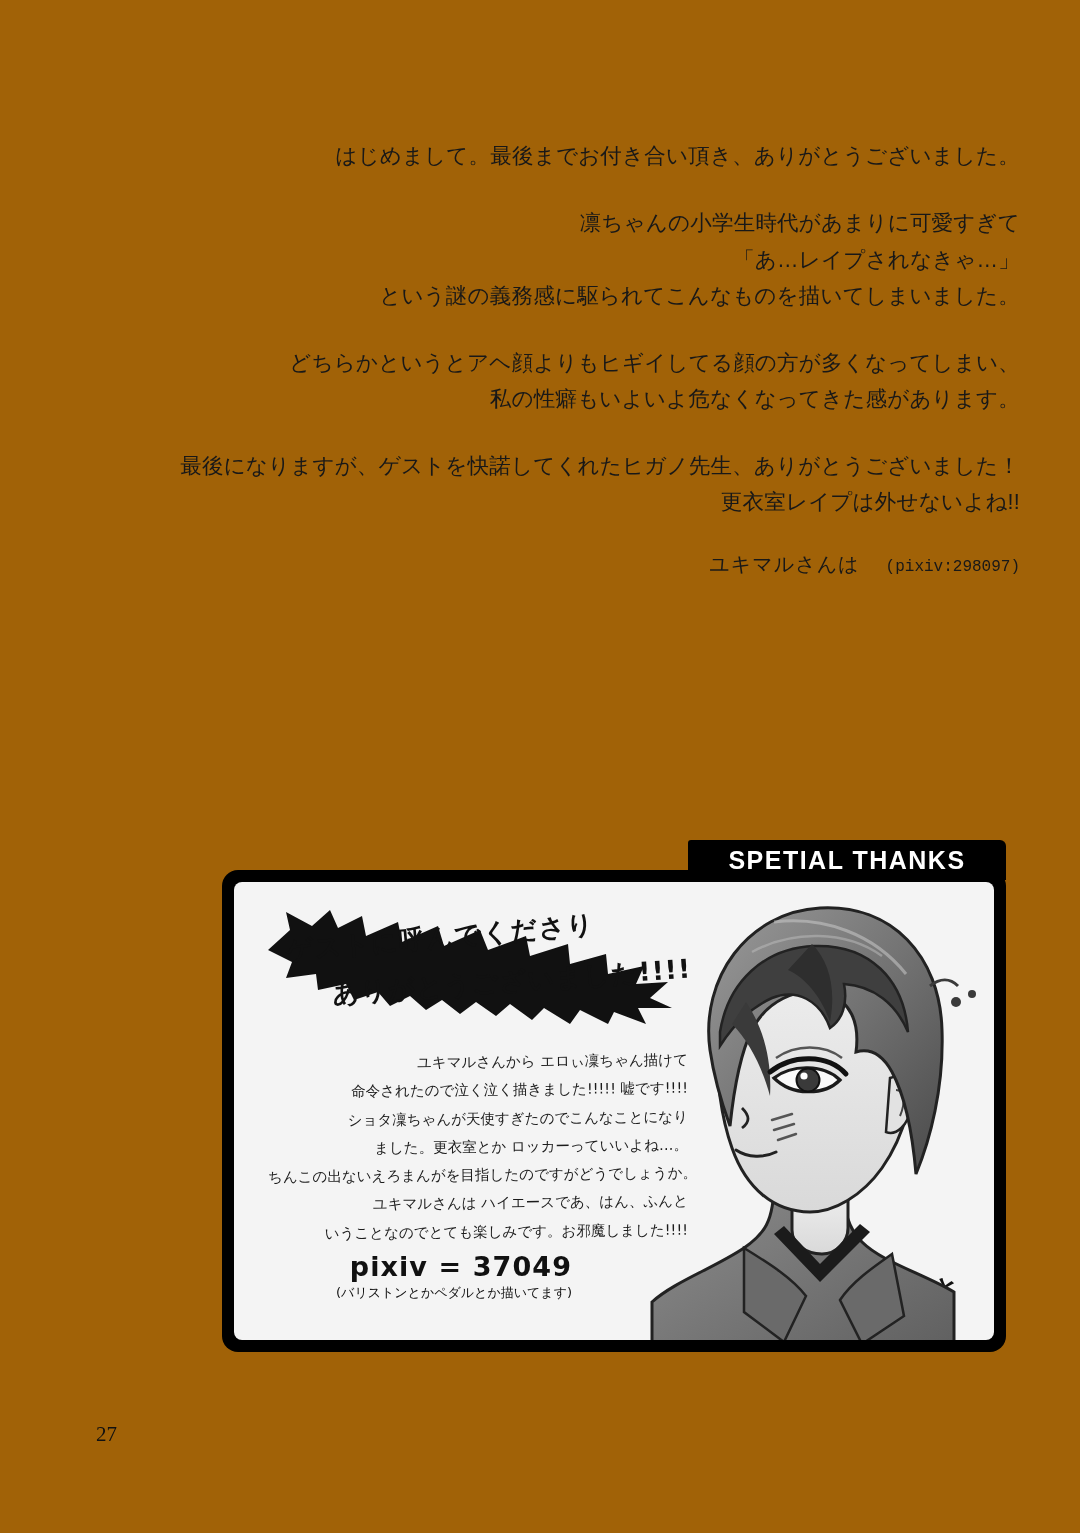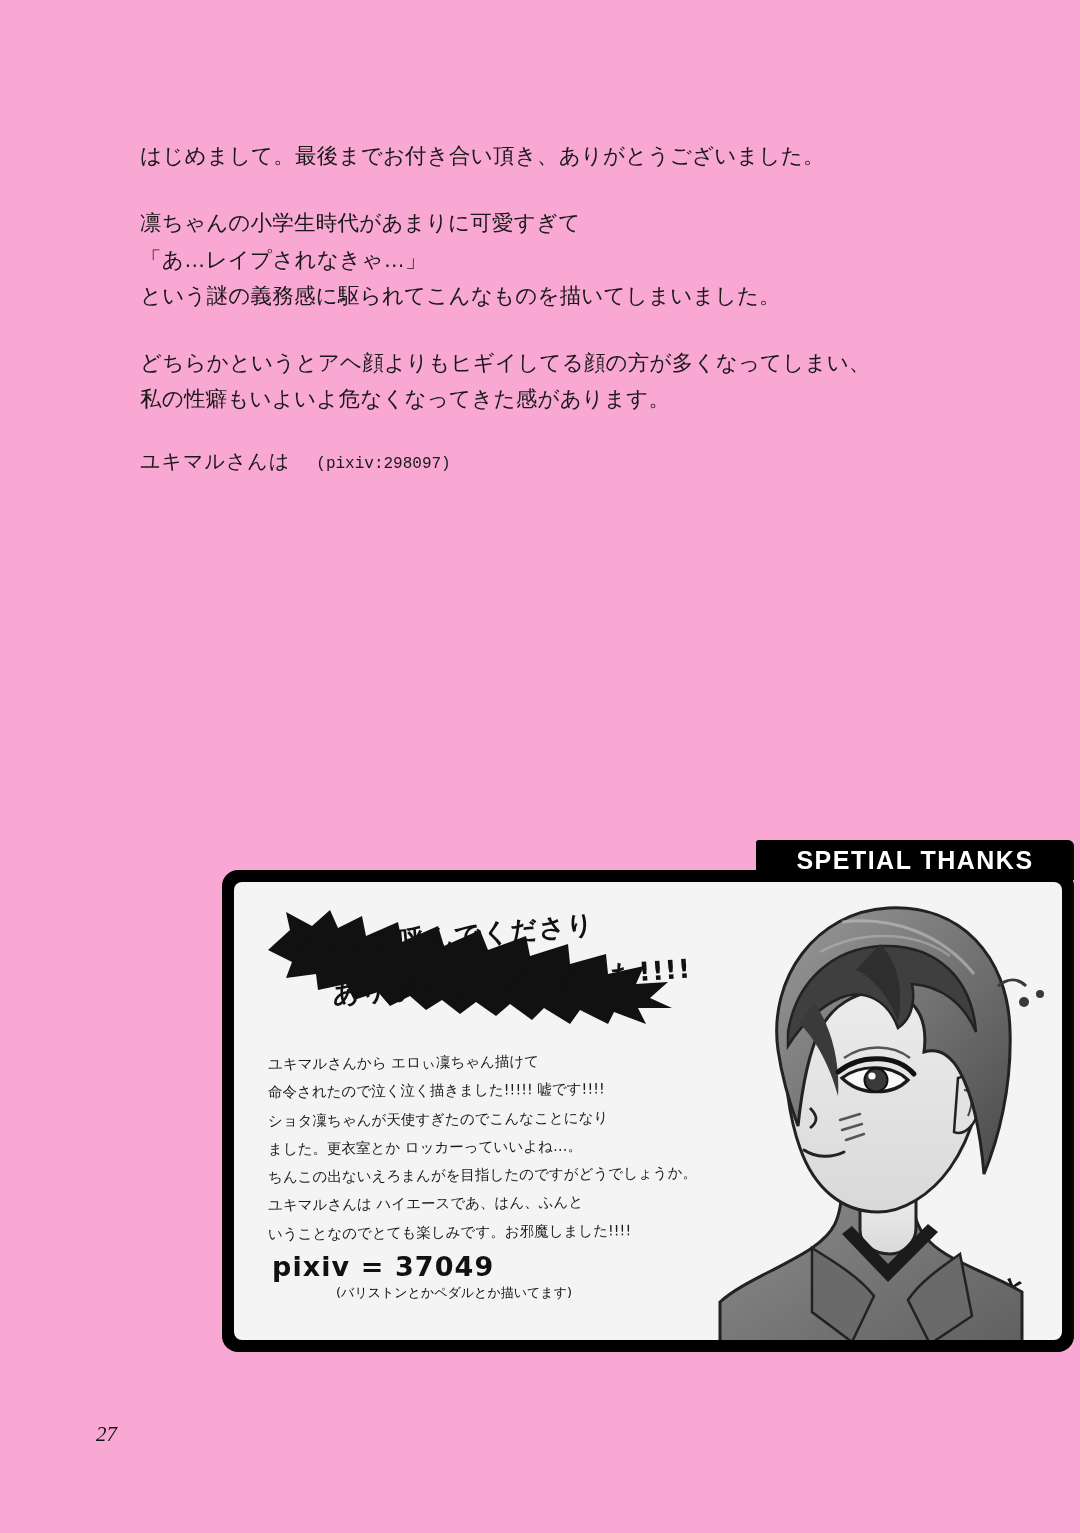--- a/index.html
+++ b/index.html
@@ -12,21 +12,22 @@
     height: 1533px;
     position: relative;
     font-family: "Liberation Sans", sans-serif;
     color: #1a1a1a;
     overflow: hidden;
   }
 
   #page {
     position: absolute;
     inset: 0;
-    background: #f9a8d4;
+    background: #a16207;
+    text-align: right;
   }
 
   
   .afterword {
     position: absolute;
     left: 140px;
     top: 138px;
     width: 880px;
   }
   .para {
@@ -50,21 +51,21 @@
     font-size: 16px;
     margin-left: 26px;
     letter-spacing: 0;
   }
 
   
   .thanks-wrap {
     position: absolute;
     left: 222px;
     top: 840px;
-    width: 852px;
+    width: 784px;
     height: 512px;
   }
   .thanks-header {
     position: absolute;
     right: 0;
     top: 0;
     width: 318px;
     height: 40px;
     background: #000;
     color: #fff;
@@ -184,35 +185,36 @@
   .illo svg { display: block; }
 
   
   .page-number {
     position: absolute;
     left: 96px;
     top: 1422px;
     font-size: 21px;
     font-family: "Liberation Serif", serif;
     color: #111;
-    font-style: italic;
   }
 </style>
 </head>
 <body>
 
 <div id="page">
 
   <div class="afterword">
     <p class="para">はじめまして。最後までお付き合い頂き、ありがとうございました。</p>
     <p class="para tight">凛ちゃんの小学生時代があまりに可愛すぎて
 「あ…レイプされなきゃ…」
 という謎の義務感に駆られてこんなものを描いてしまいました。</p>
     <p class="para tight">どちらかというとアヘ顔よりもヒギイしてる顔の方が多くなってしまい、
 私の性癖もいよいよ危なくなってきた感があります。</p>
+    <p class="para tight">最後になりますが、ゲストを快諾してくれたヒガノ先生、ありがとうございました！
+更衣室レイプは外せないよね!!</p>
     <p class="signature">
       <span class="handle">ユキマルさんは</span><span class="pid">(pixiv:298097)</span>
     </p>
   </div>
 
   <div class="thanks-wrap">
 
     <div class="thanks-header">SPETIAL THANKS</div>
 
     <div class="thanks-box">

